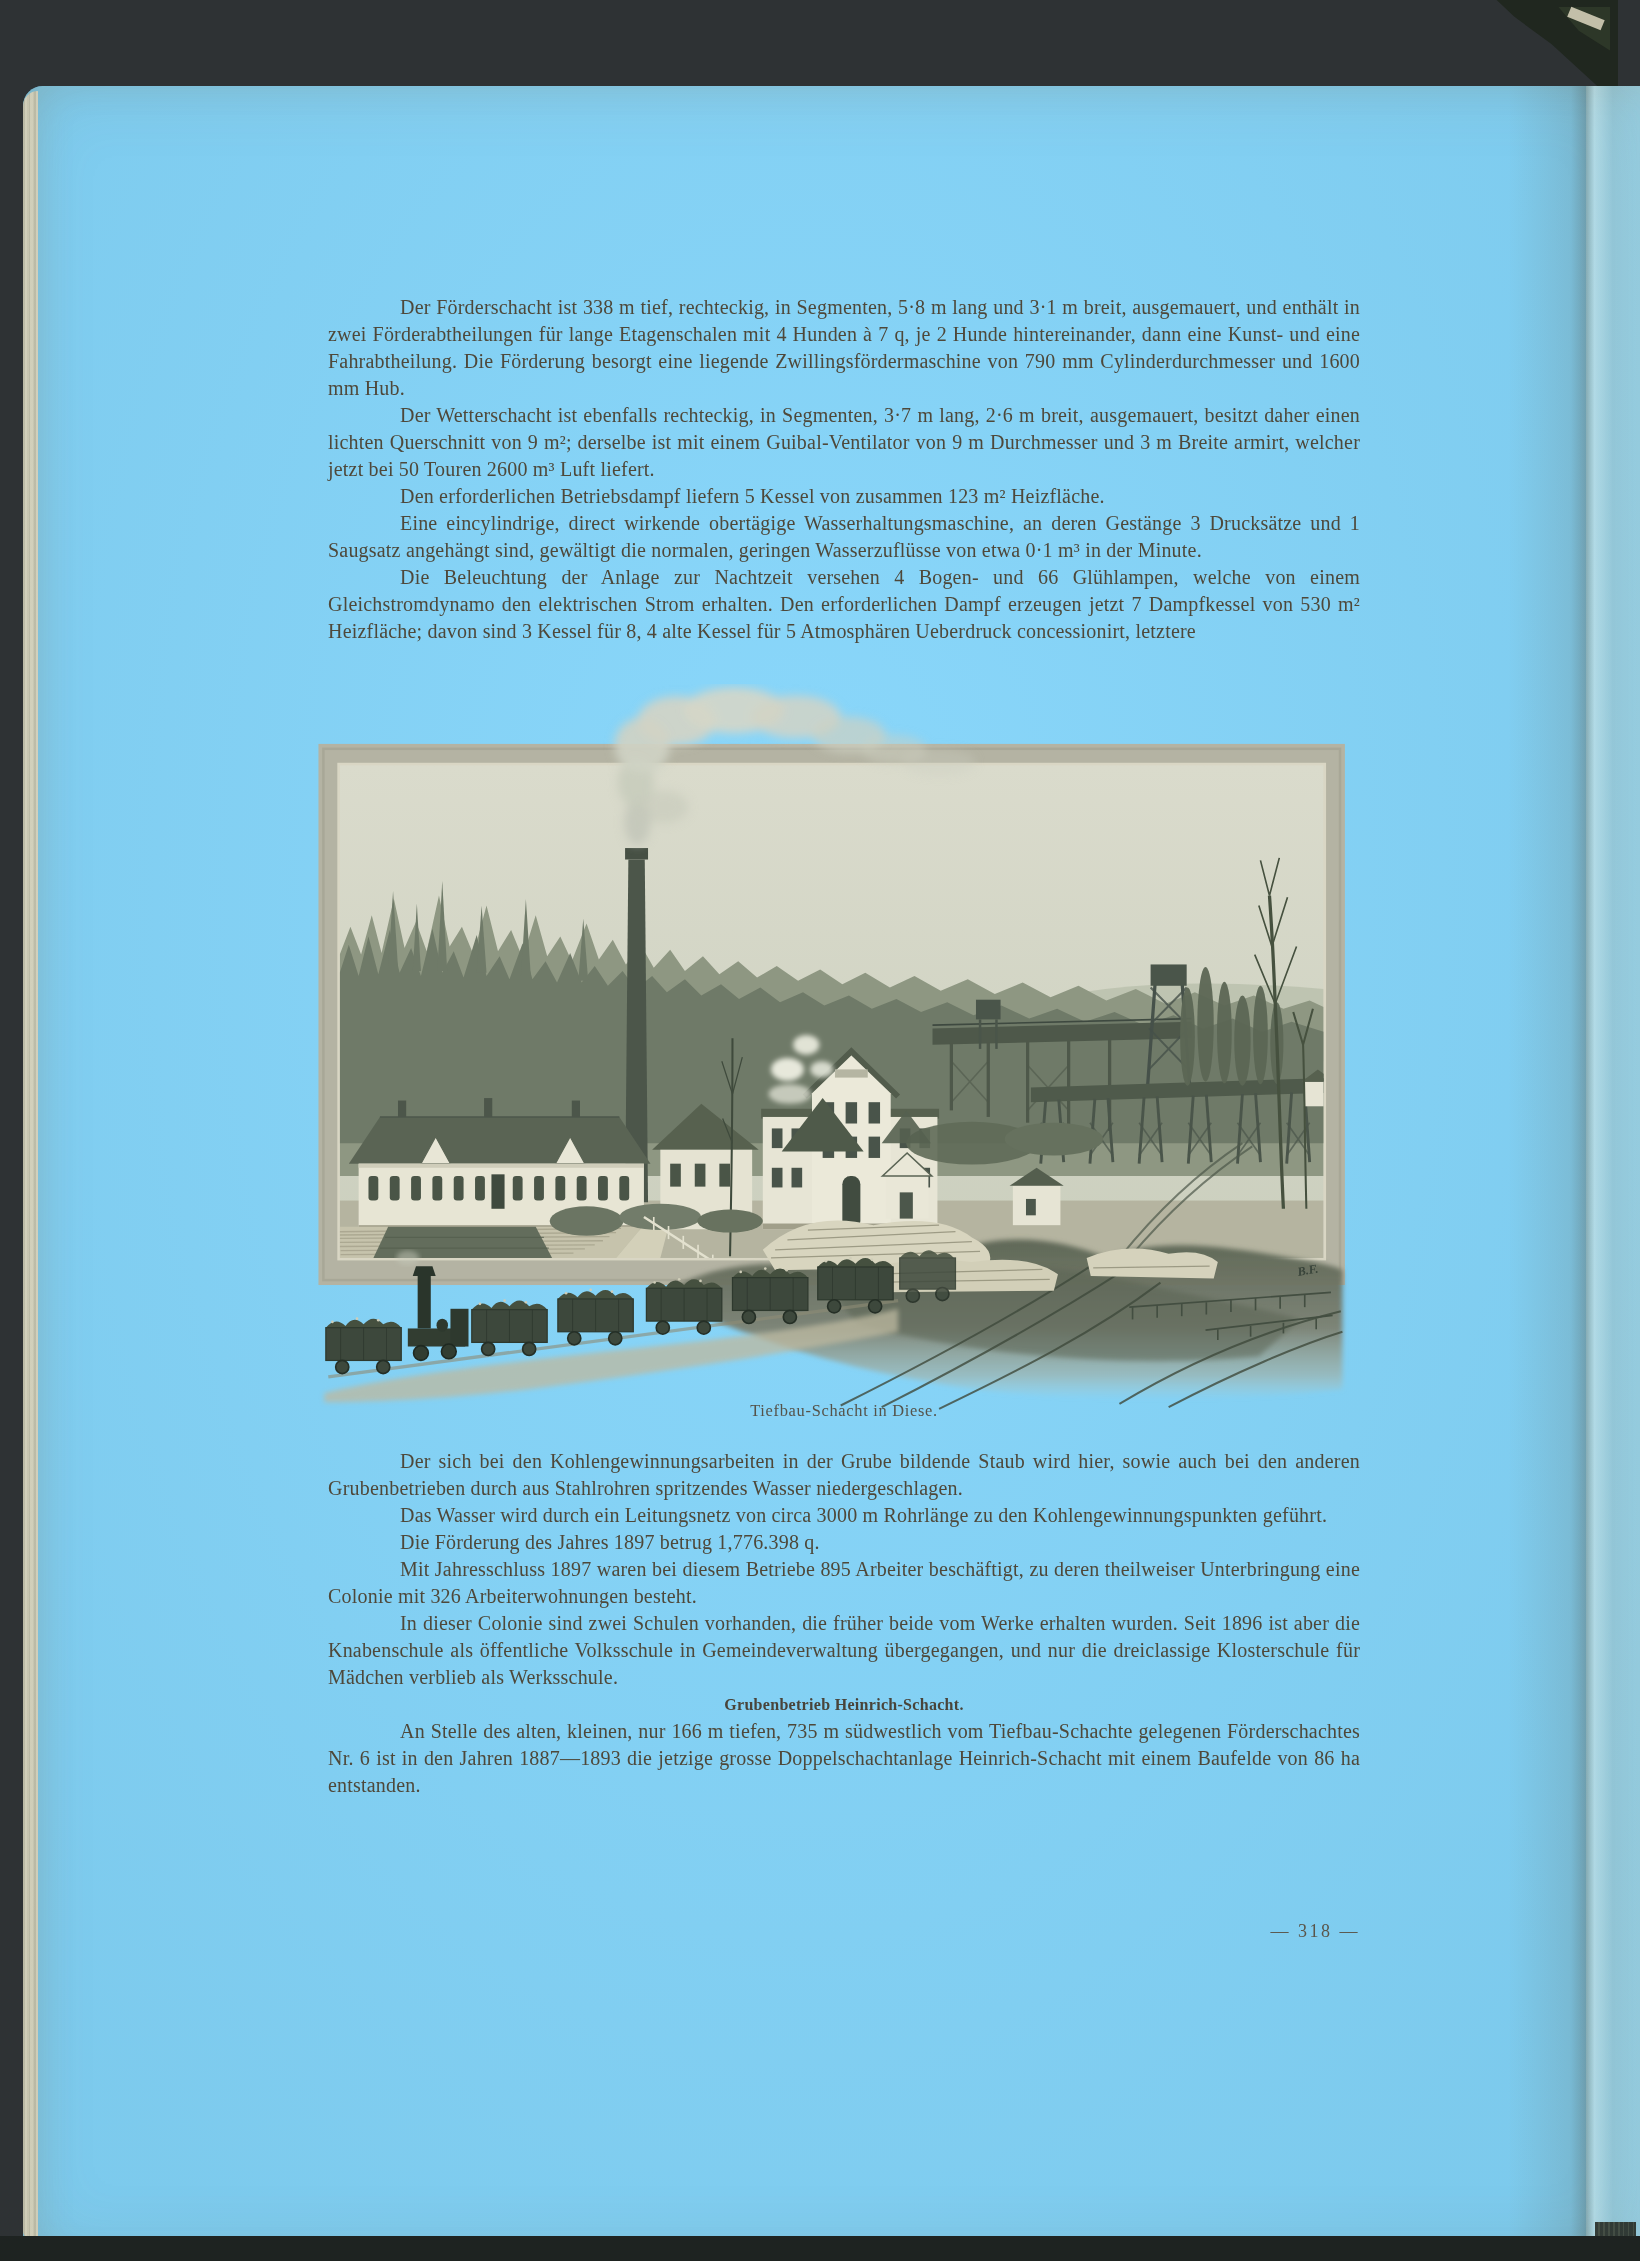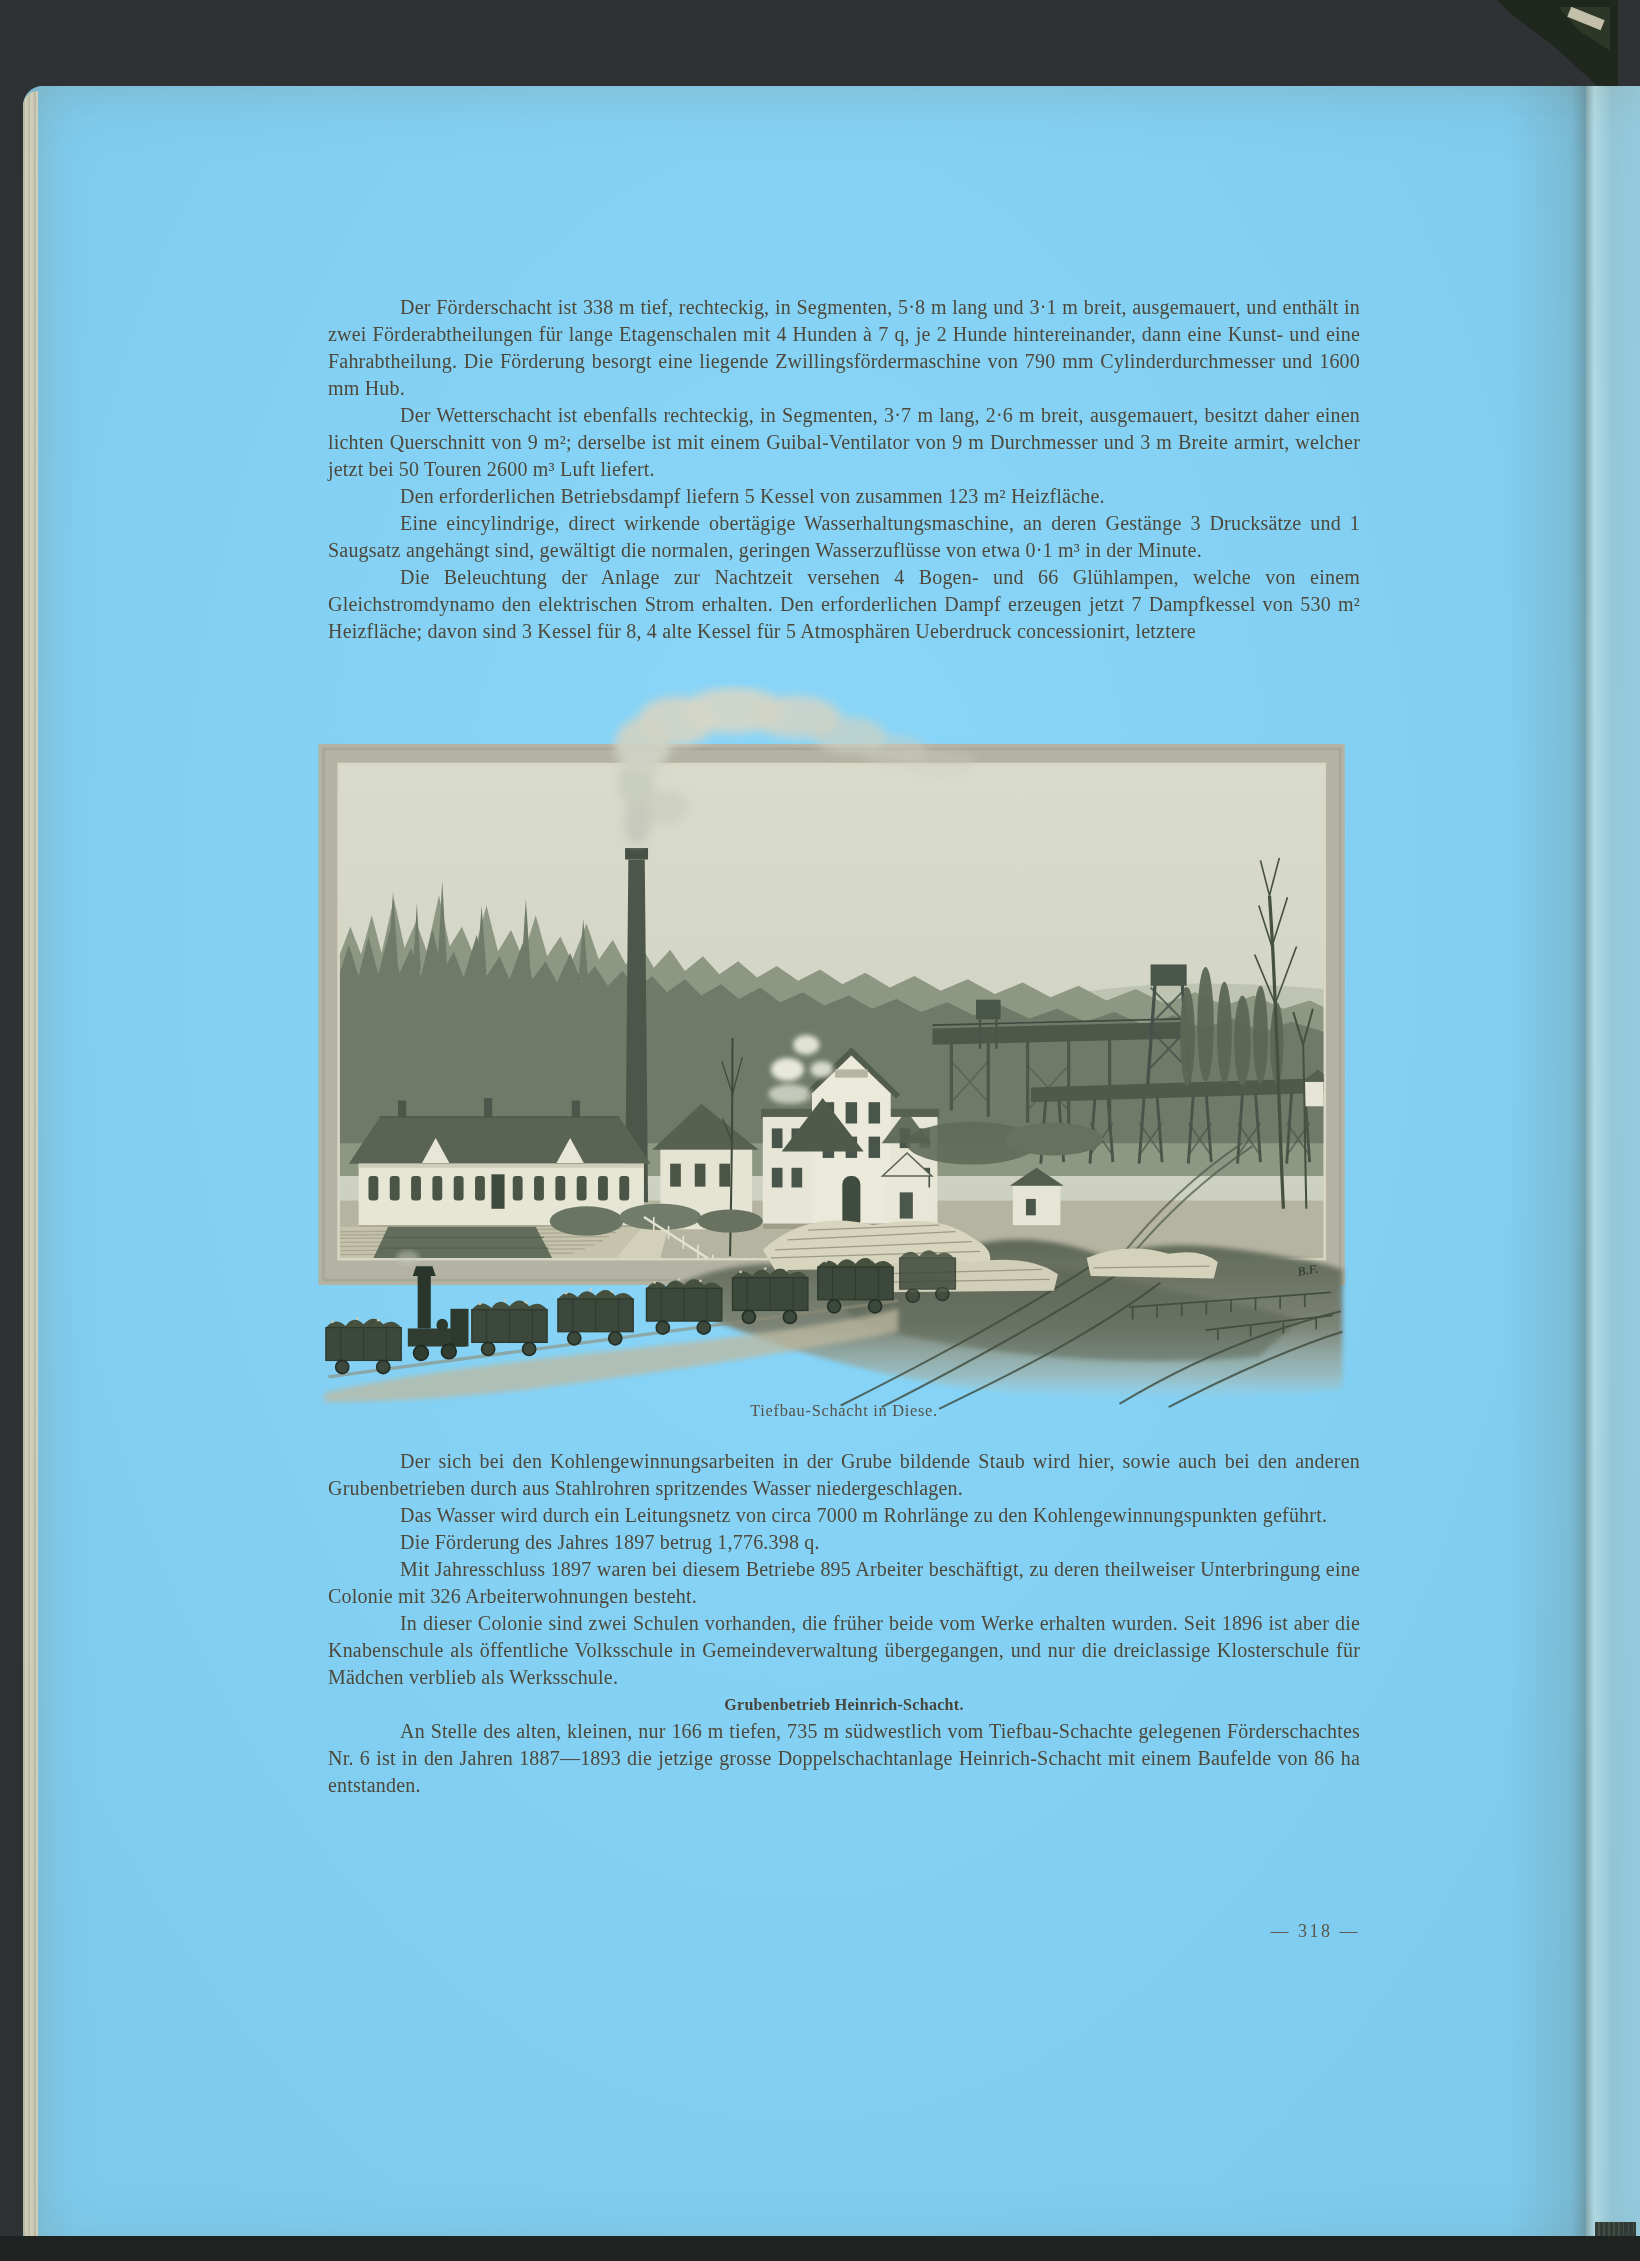--- a/index.html
+++ b/index.html
@@ -478,21 +478,21 @@
         </g>
       </g>
 
       <text x="1198" y="722" transform="rotate(-10 1198 722)" font-family="Liberation Serif, serif" font-style="italic" font-weight="bold" font-size="15" fill="#39443a">B.F.</text>
     </svg>
 
     <div class="caption">Tiefbau-Schacht in Diese.</div>
 
     <div class="textcol block2">
       <p>Der sich bei den Kohlengewinnungsarbeiten in der Grube bildende Staub wird hier, sowie auch bei den anderen Grubenbetrieben durch aus Stahlrohren spritzendes Wasser niedergeschlagen.</p>
-      <p>Das Wasser wird durch ein Leitungsnetz von circa 7000 m Rohrlänge zu den Kohlengewinnungspunkten geführt.</p>
+      <p>Das Wasser wird durch ein Leitungsnetz von circa 3000 m Rohrlänge zu den Kohlengewinnungspunkten geführt.</p>
       <p>Die Förderung des Jahres 1897 betrug 1,776.398 q.</p>
       <p>Mit Jahresschluss 1897 waren bei diesem Betriebe 895 Arbeiter beschäftigt, zu deren theilweiser Unterbringung eine Colonie mit 326 Arbeiterwohnungen besteht.</p>
       <p>In dieser Colonie sind zwei Schulen vorhanden, die früher beide vom Werke erhalten wurden.  Seit 1896 ist aber die Knabenschule als öffentliche Volksschule in Gemeindeverwaltung übergegangen, und nur die dreiclassige Klosterschule für Mädchen verblieb als Werksschule.</p>
       <p class="heading">Grubenbetrieb Heinrich-Schacht.</p>
       <p>An Stelle des alten, kleinen, nur 166 m tiefen, 735 m südwestlich vom Tiefbau-Schachte gelegenen Förderschachtes Nr. 6 ist in den Jahren 1887—1893 die jetzige grosse Doppelschachtanlage Heinrich-Schacht mit einem Baufelde von 86 ha entstanden.</p>
     </div>
 
     <div class="pagenum">—  318  —</div>
 
     <div class="fore-edge"></div>

